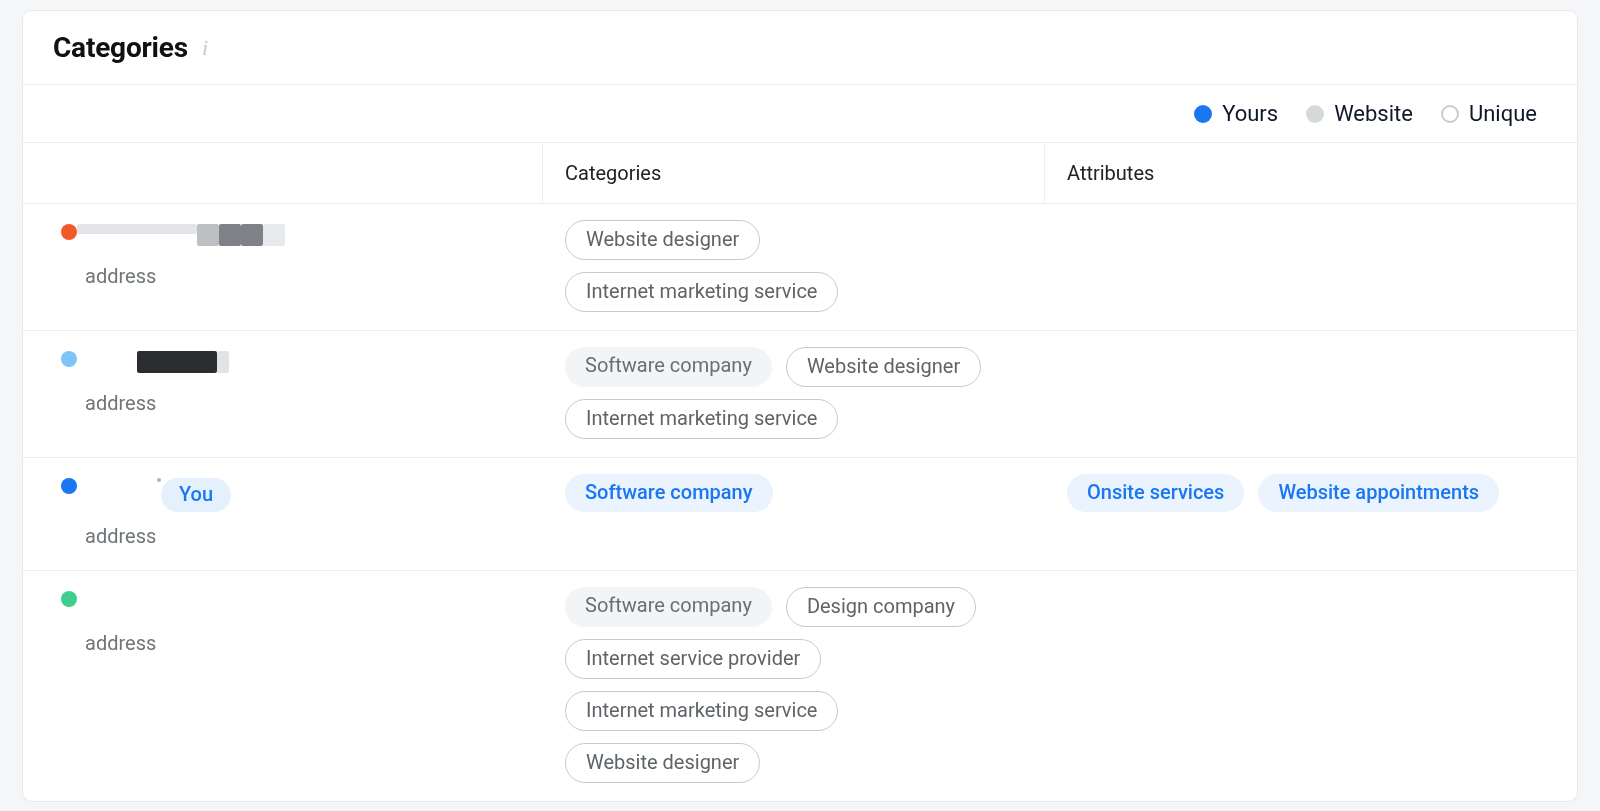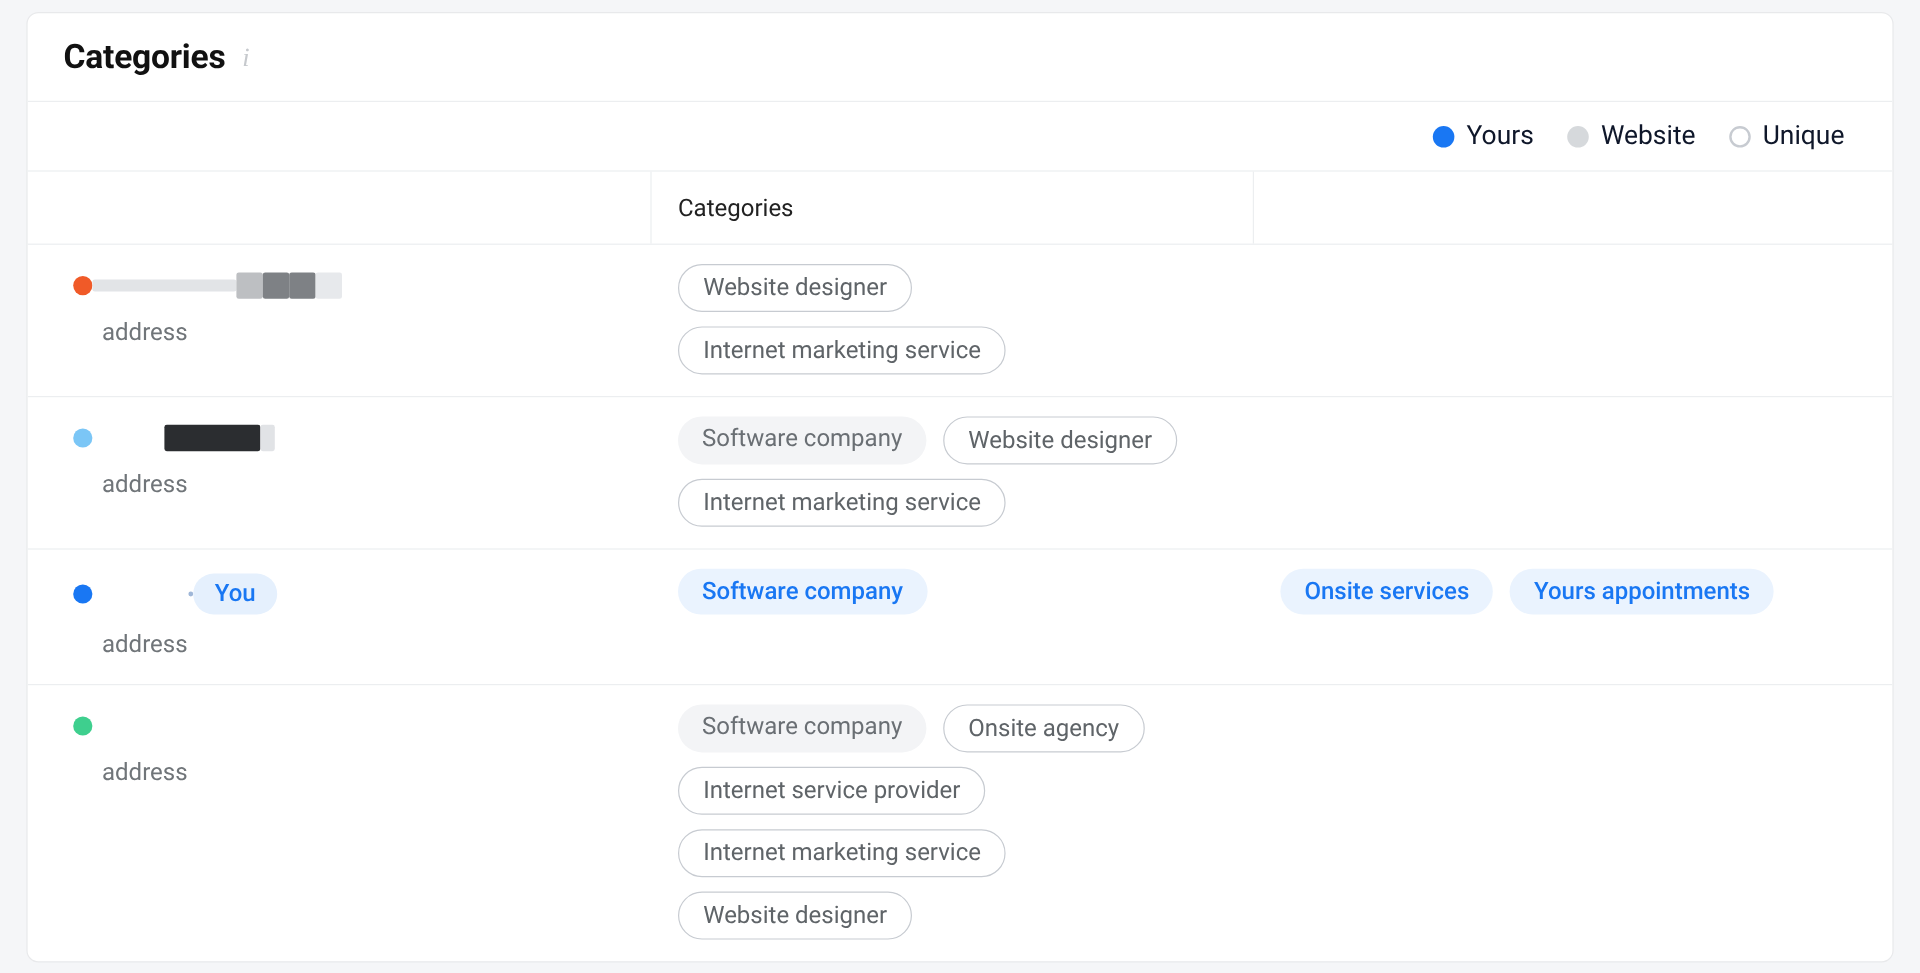--- a/index.html
+++ b/index.html
@@ -98,21 +98,20 @@
       flex: 1;
       padding: 0 22px;
       display: flex;
       flex-wrap: wrap;
       gap: 12px 14px;
       align-content: flex-start;
     }
 
     .biz-top {
       display: flex;
-      align-items: center;
       min-height: 28px;
     }
     .biz-dot {
       width: 16px;
       height: 16px;
       border-radius: 50%;
       flex-shrink: 0;
     }
     .dot-orange { background: #f05a28; }
     .dot-light  { background: #7bc6f6; }
@@ -210,20 +209,21 @@
     </div>
     <div class="legend-item">
       <span class="legend-dot dot-white"></span>
       <span>Unique</span>
     </div>
   </div>
 
   <div class="columns-header">
     <div class="col col-business"></div>
     <div class="col col-categories">Categories</div>
+    <div class="col col-attributes">Attributes</div>
   </div>
 
   <div class="row">
     <div class="cell-business">
       <div class="biz-top">
         <span class="biz-dot dot-orange"></span>
         <span class="placeholder-bar" style="width:120px;"></span>
         <span class="bbar blk-sq blk-a"></span>
         <span class="bbar blk-sq blk-b"></span>
         <span class="bbar blk-sq blk-c"></span>
@@ -264,34 +264,34 @@
         <span class="you-dot"></span>
         <span class="you-pill">You</span>
       </div>
       <div class="address">address</div>
     </div>
     <div class="cell-categories">
       <span class="pill pill-blue">Software company</span>
     </div>
     <div class="cell-attributes">
       <span class="pill pill-blue">Onsite services</span>
-      <span class="pill pill-blue">Yours appointments</span>
+      <span class="pill pill-blue">Website appointments</span>
     </div>
   </div>
 
   <div class="row">
     <div class="cell-business">
       <div class="biz-top">
         <span class="biz-dot dot-green"></span>
       </div>
       <div class="address">address</div>
     </div>
     <div class="cell-categories">
       <span class="pill pill-soft">Software company</span>
-      <span class="pill pill-outline">Onsite agency</span>
+      <span class="pill pill-outline">Design company</span>
       <span class="pill pill-outline">Internet service provider</span>
       <span class="pill pill-outline">Internet marketing service</span>
       <span class="pill pill-outline">Website designer</span>
     </div>
     <div class="cell-attributes"></div>
   </div>
 
 </div>
 
 </body></html>

